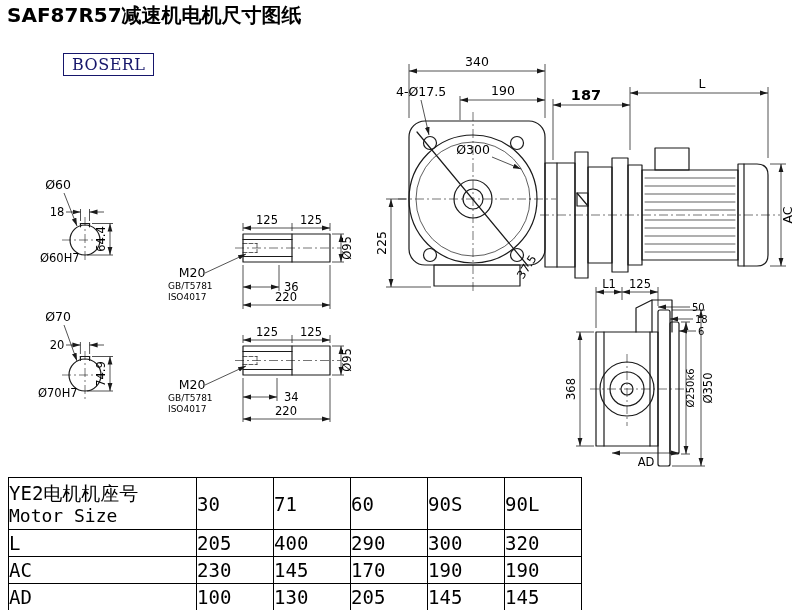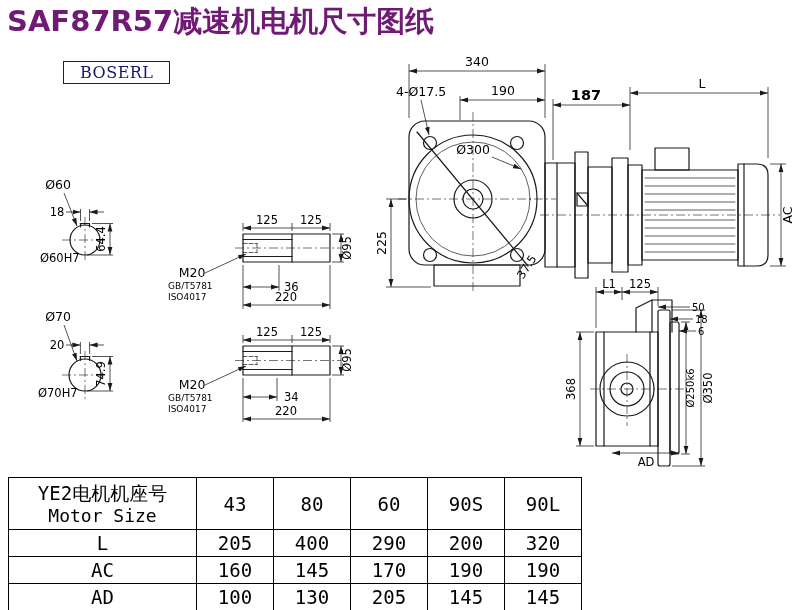--- a/index.html
+++ b/index.html
@@ -1,34 +1,34 @@
 <!DOCTYPE html>
 <html><head>
 <meta charset="utf-8">
 <style>
   html,body{margin:0;padding:0}
   body{width:800px;height:610px;background:#fff;position:relative;overflow:hidden;font-family:"DejaVu Sans",sans-serif}
-  .page-title{position:absolute;left:7px;top:2px;font-size:29px;font-weight:700;color:#701a75;white-space:nowrap}
-  .logo-box{position:absolute;left:63px;top:61px;border:1px solid #16166b;padding:1px 16px;background:#fff}
+  .page-title{position:absolute;left:7px;top:2px;font-size:20px;font-weight:700;color:#000000;white-space:nowrap}
+  .logo-box{position:absolute;left:63px;top:53px;border:1px solid #16166b;padding:1px 8px;background:#fff}
   .logo-box .logo-text{font-family:"DejaVu Serif",serif;font-size:16px;color:#16166b;letter-spacing:.5px}
   .drawing{position:absolute;left:0;top:0}
   .drawing .ln{fill:none;stroke:#1a1a1a;stroke-width:1.2;stroke-linejoin:round;stroke-linecap:round}
   .drawing .thin{stroke-width:.7}
   .drawing .cl{fill:none;stroke:#1a1a1a;stroke-width:.6;stroke-dasharray:9 3 2 3}
   .drawing .dm{fill:none;stroke:#1a1a1a;stroke-width:.75}
   .drawing text{fill:#000;font-family:"DejaVu Sans",sans-serif;font-size:11.5px}
   .drawing text.mid{text-anchor:middle}
   .drawing text.sm{font-size:9px}
   .drawing text.s10{font-size:10px}
   .drawing text.md{font-size:12.5px}
   .drawing text.bld{font-size:14.5px;font-weight:700}
   .size-table{position:absolute;left:8px;top:477px;width:573px;border-collapse:collapse;table-layout:fixed;background:#fff;color:#000;font-family:"DejaVu Sans Mono",monospace}
   .size-table col{width:77px}
   .size-table col.col-label{width:188px}
-  .size-table td{border:1.7px solid #000;text-align:center;vertical-align:middle;font-size:19px;padding:0;height:26px}
+  .size-table td{border:1.7px solid #000;text-align:left;vertical-align:middle;font-size:19px;padding:0;height:26px}
   .size-table tr.hdr-row td{height:51px}
   .hdr-cn{font-size:19px;line-height:1.3}
   .hdr-en{font-size:18px;line-height:1.1}
 </style>
 </head>
 <body>
 
 <div class="page-title">SAF87R57减速机电机尺寸图纸</div>
 
 <div class="logo-box">
@@ -304,37 +304,37 @@
       <col>
       <col>
       <col>
   </colgroup>
   <tbody>
     <tr class="hdr-row">
       <td>
         <div class="hdr-cn">YE2电机机座号</div>
         <div class="hdr-en">Motor Size</div>
       </td>
-      <td>43</td>
-      <td>80</td>
+      <td>30</td>
+      <td>71</td>
       <td>60</td>
       <td>90S</td>
       <td>90L</td>
     </tr>
     <tr>
       <td>L</td>
       <td>205</td>
       <td>400</td>
       <td>290</td>
-      <td>200</td>
+      <td>300</td>
       <td>320</td>
     </tr>
     <tr>
       <td>AC</td>
-      <td>160</td>
+      <td>230</td>
       <td>145</td>
       <td>170</td>
       <td>190</td>
       <td>190</td>
     </tr>
     <tr>
       <td>AD</td>
       <td>100</td>
       <td>130</td>
       <td>205</td>

